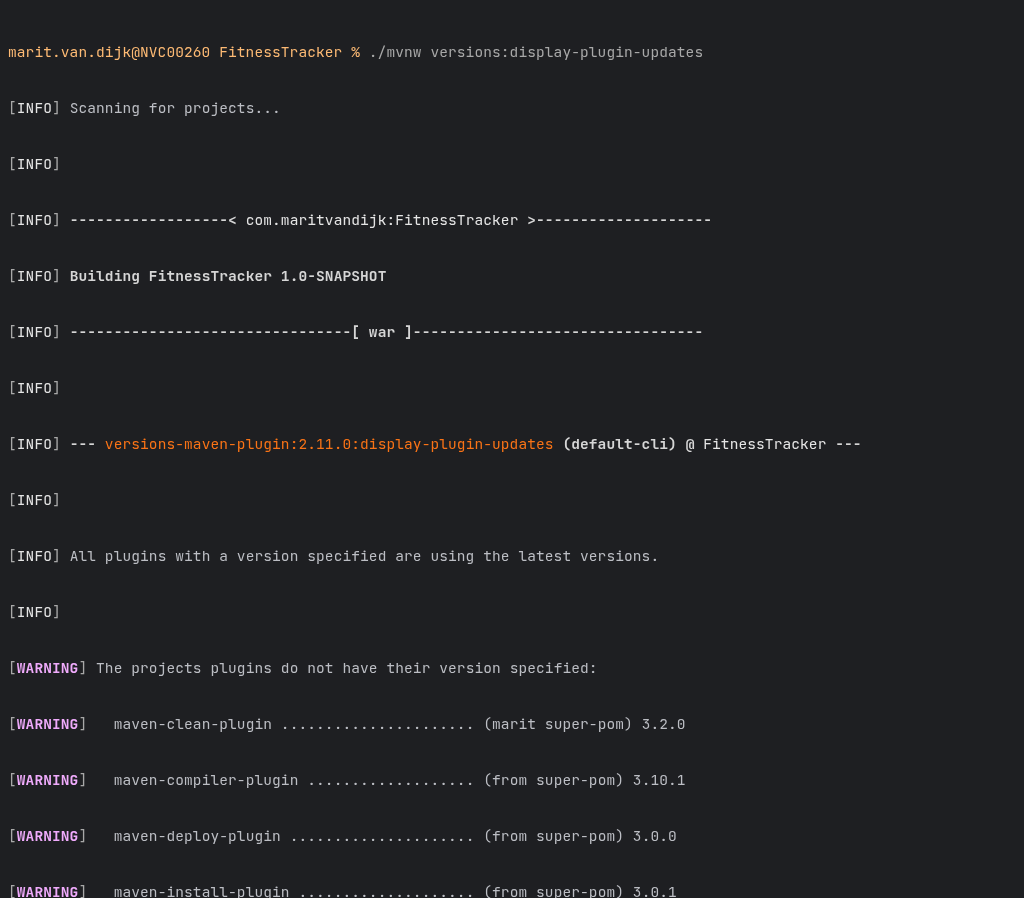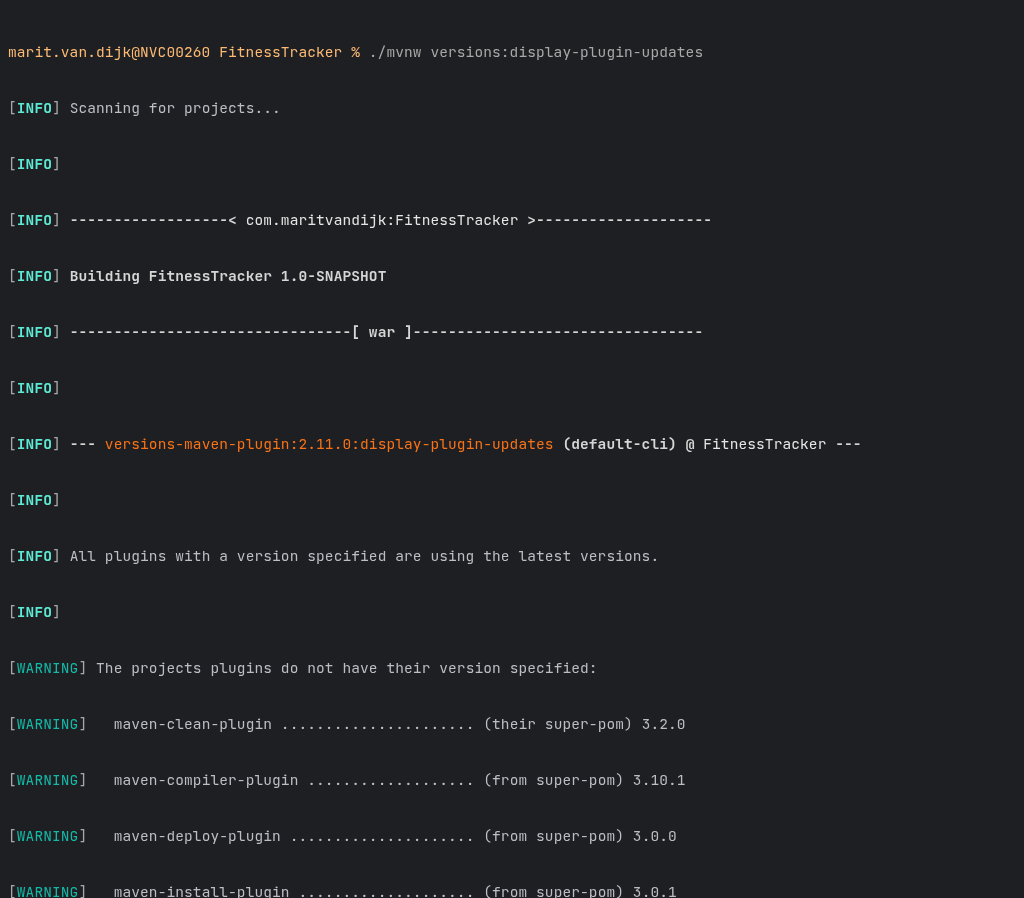--- a/index.html
+++ b/index.html
@@ -2,22 +2,22 @@
 <html><head>
 <meta charset="utf-8">
 <style>
   html,body{margin:0;padding:0;background:#1e1f22;color:#bcbec4;
     font-family:"JetBrains Mono","Fira Code","SF Mono",Menlo,Consolas,monospace;
     font-size:14.5px;line-height:28px;width:1024px;height:898px;overflow:hidden;
     -webkit-font-smoothing:antialiased}
   .term{padding:10px 8px;white-space:pre;letter-spacing:0.1px}
   .ln{display:block}
   .br{color:#a8a8a8}
-  .info{color:#5eead4;font-weight:700}
-  .warn{color:#14b8a6;font-weight:400}
+  .info{color:#e5e5e5;font-weight:400}
+  .warn{color:#f0abfc;font-weight:700}
   .cmd{color:#a8a8a8}
   .cyan{color:#e5e5e5}
   .green{color:#f97316}
   .bold{color:#d6d6d6;font-weight:700}
   .prompt{color:#fdba74}
 </style>
 </head>
 <body>
 
 <div class="term">
@@ -26,21 +26,21 @@
 <span class="ln"><span class="br">[</span><span class="info">INFO</span><span class="br">]</span></span>
 <span class="ln"><span class="br">[</span><span class="info">INFO</span><span class="br">]</span><span class="bold"> ------------------</span><span class="bold">&lt; </span><span class="cyan">com.maritvandijk:FitnessTracker</span><span class="bold"> &gt;</span><span class="bold">--------------------</span></span>
 <span class="ln"><span class="br">[</span><span class="info">INFO</span><span class="br">]</span><span class="bold"> Building FitnessTracker 1.0-SNAPSHOT</span></span>
 <span class="ln"><span class="br">[</span><span class="info">INFO</span><span class="br">]</span><span class="bold"> --------------------------------[ war ]---------------------------------</span></span>
 <span class="ln"><span class="br">[</span><span class="info">INFO</span><span class="br">]</span></span>
 <span class="ln"><span class="br">[</span><span class="info">INFO</span><span class="br">]</span><span class="bold"> --- </span><span class="green">versions-maven-plugin:2.11.0:display-plugin-updates</span><span class="bold"> (default-cli)</span><span class="bold"> @ </span><span class="cyan">FitnessTracker</span><span class="bold"> ---</span></span>
 <span class="ln"><span class="br">[</span><span class="info">INFO</span><span class="br">]</span></span>
 <span class="ln"><span class="br">[</span><span class="info">INFO</span><span class="br">]</span><span> All plugins with a version specified are using the latest versions.</span></span>
 <span class="ln"><span class="br">[</span><span class="info">INFO</span><span class="br">]</span></span>
 <span class="ln"><span class="br">[</span><span class="warn">WARNING</span><span class="br">]</span><span> The projects plugins do not have their version specified:</span></span>
-<span class="ln"><span class="br">[</span><span class="warn">WARNING</span><span class="br">]</span><span>   maven-clean-plugin ...................... (their super-pom) 3.2.0</span></span>
+<span class="ln"><span class="br">[</span><span class="warn">WARNING</span><span class="br">]</span><span>   maven-clean-plugin ...................... (marit super-pom) 3.2.0</span></span>
 <span class="ln"><span class="br">[</span><span class="warn">WARNING</span><span class="br">]</span><span>   maven-compiler-plugin ................... (from super-pom) 3.10.1</span></span>
 <span class="ln"><span class="br">[</span><span class="warn">WARNING</span><span class="br">]</span><span>   maven-deploy-plugin ..................... (from super-pom) 3.0.0</span></span>
 <span class="ln"><span class="br">[</span><span class="warn">WARNING</span><span class="br">]</span><span>   maven-install-plugin .................... (from super-pom) 3.0.1</span></span>
 
 
 
 
 
 
 

